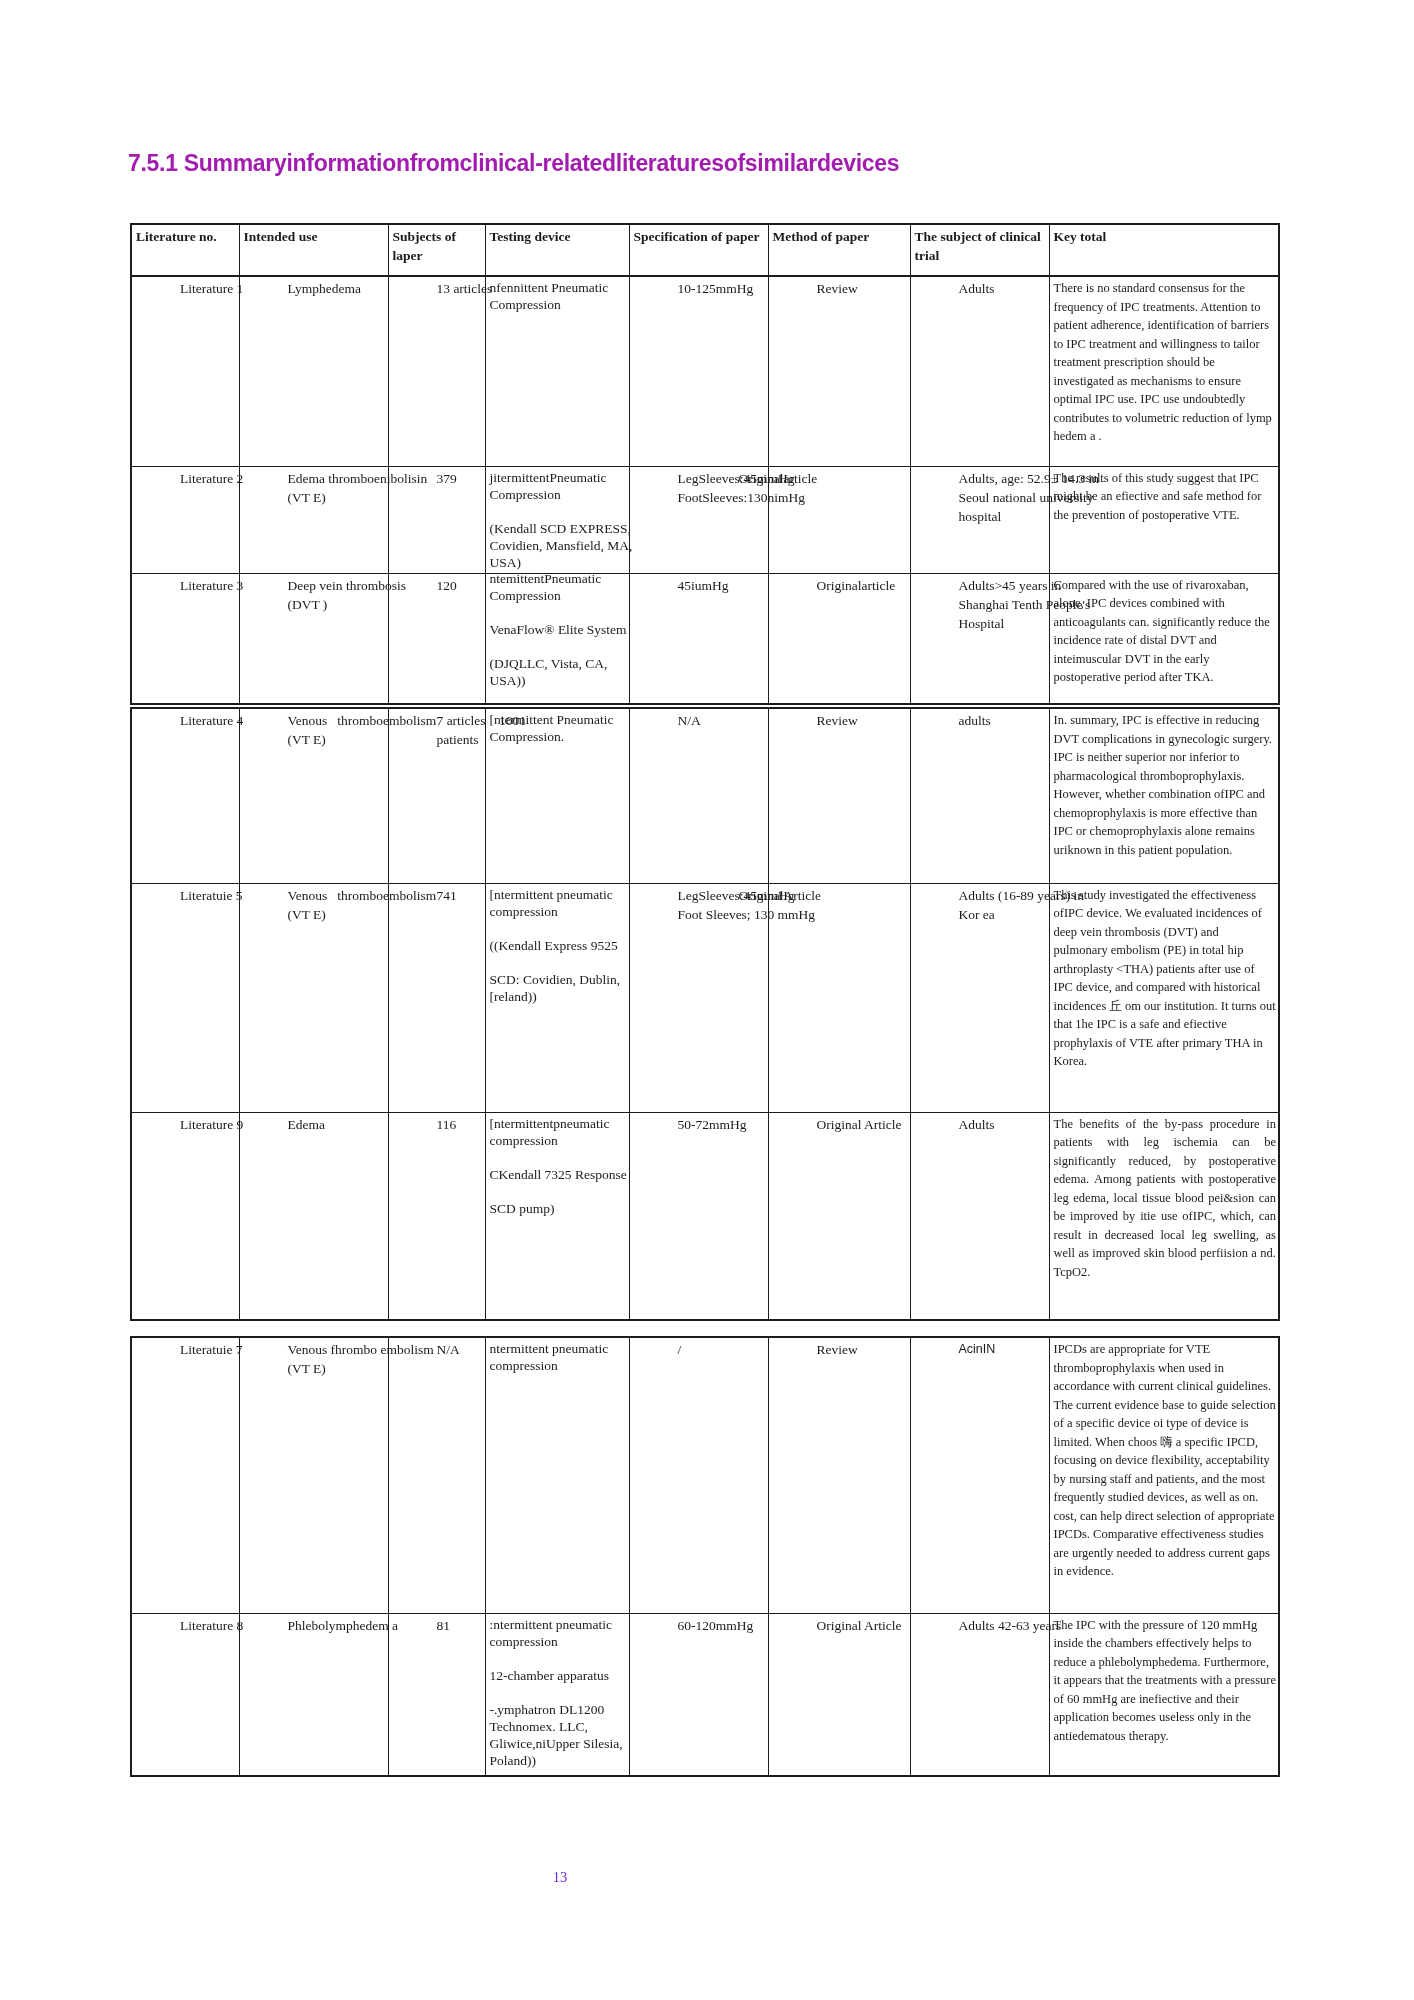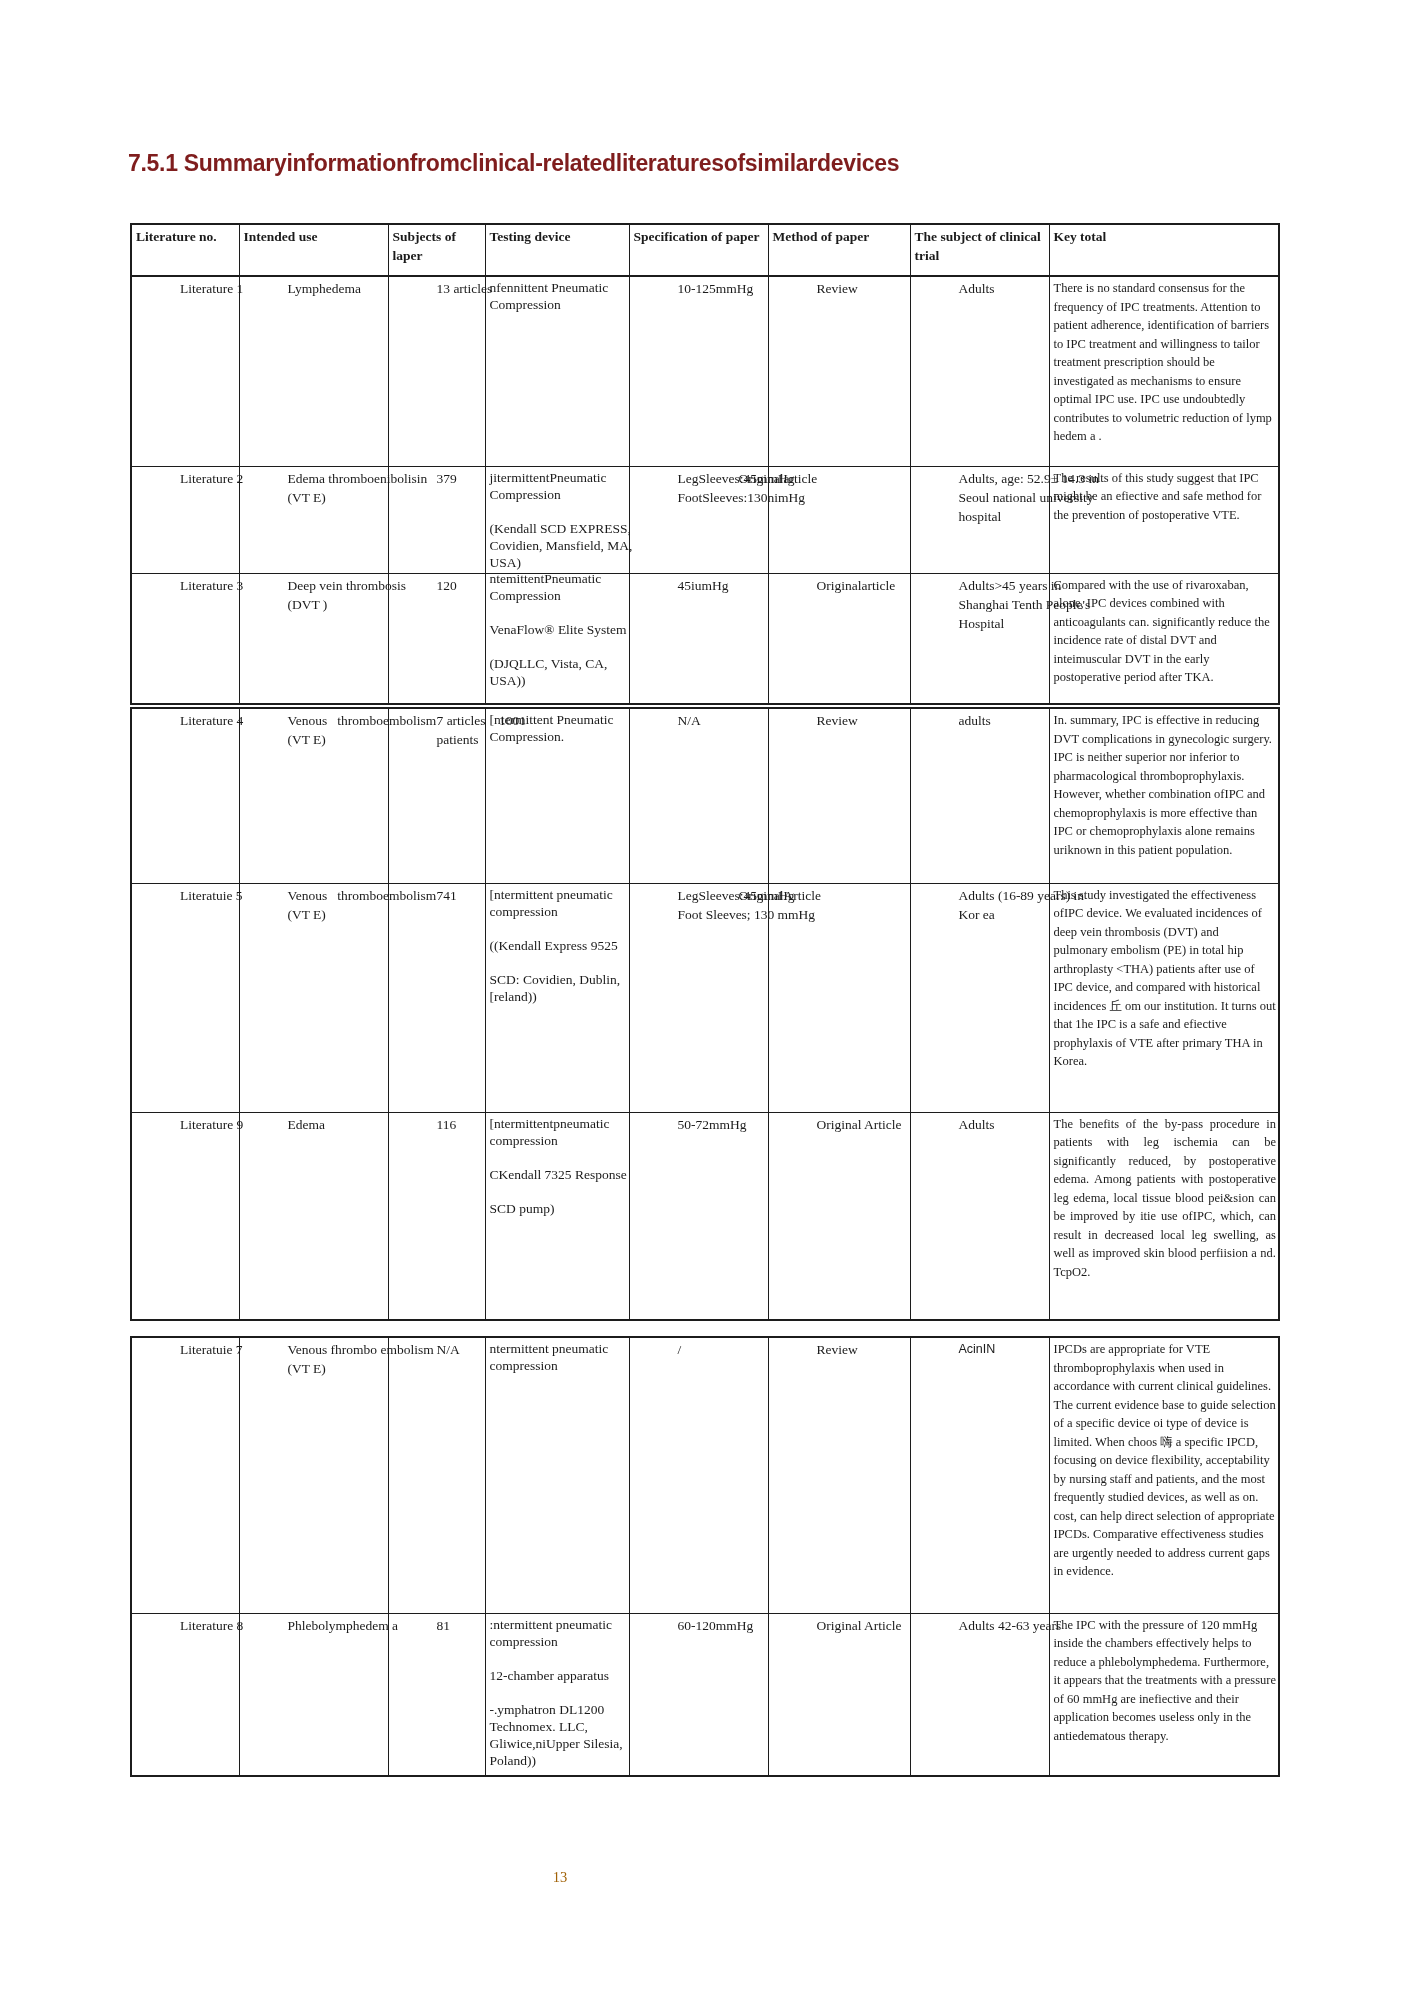--- a/index.html
+++ b/index.html
@@ -4,21 +4,21 @@
 <style>
   html,body{margin:0;padding:0;}
   body{
     width:1414px;height:2000px;background:#ffffff;overflow:hidden;
     font-family:"Liberation Serif",serif;color:#1b1b1b;
   }
   .page{position:relative;width:1414px;height:2000px;}
   .doc-title{
     margin:150px 0 0 128px;
     font-family:"Liberation Sans",sans-serif;
-    font-weight:bold;font-size:23px;letter-spacing:-0.3px;color:#7f1d1d;
+    font-weight:bold;font-size:23px;letter-spacing:-0.3px;color:#a21caf;
     white-space:pre;
   }
   table.lit-table{
     border-collapse:collapse;table-layout:fixed;
     margin-left:130px;width:1148px;
     border:2px solid #1c1c1c;
   }
   .t1{margin-top:46px;}
   .t2{margin-top:2px;}
   .t3{margin-top:15px;}
@@ -32,21 +32,21 @@
   thead th{border-bottom:2px solid #1c1c1c;}
   .cellpre{white-space:pre;padding-left:48px;}
   .kw{white-space:pre-line;font-size:12.5px;line-height:18.5px;}
   .device{white-space:pre;line-height:17px;}
   .justify{text-align:justify;border-radius:14px;}
   .sans{font-family:"Liberation Sans",sans-serif;font-size:12.5px;}
   .shift{position:relative;left:-34px;white-space:pre;}
   .pullup{display:inline-block;margin-top:-6px;}
   .page-number{
     width:1120px;text-align:center;margin-top:92px;
-    font-size:14.5px;color:#a16207;
+    font-size:14.5px;color:#6d28d9;
   }
 </style>
 </head>
 <body>
 
 <div class="page">
 
   <h1 class="doc-title">7.5.1 Summaryinformationfromclinical-relatedliteraturesofsimilardevices</h1>
 
   <table class="lit-table t1">

